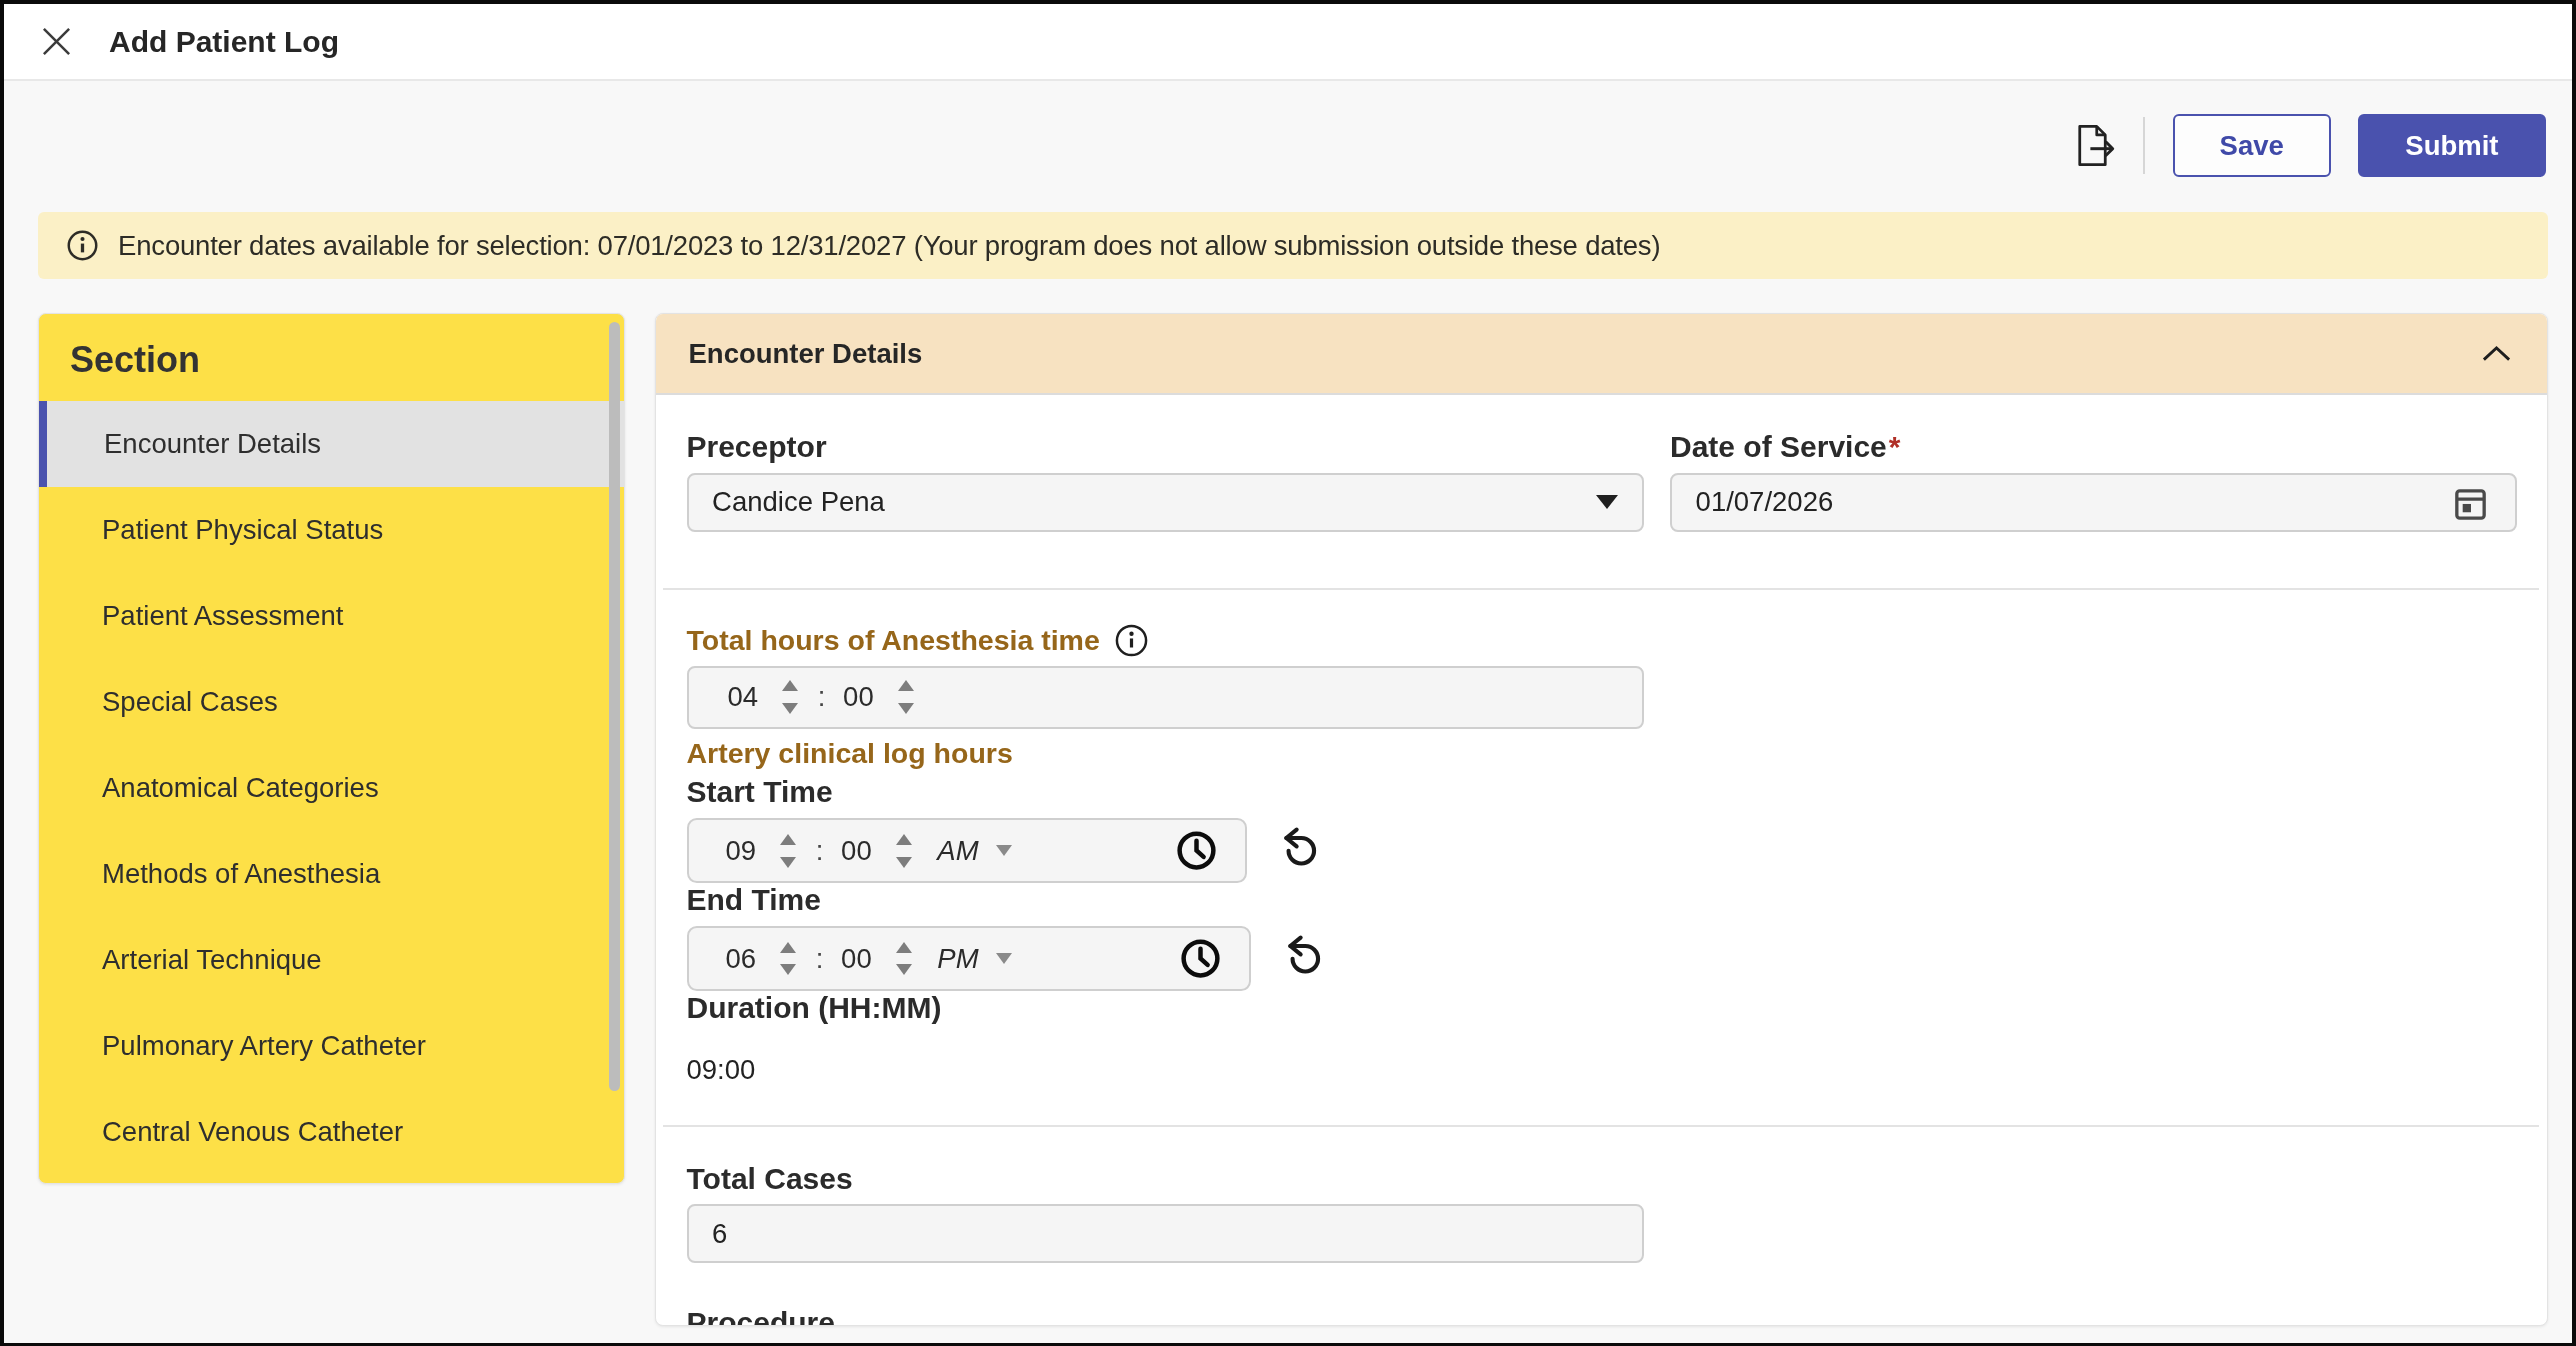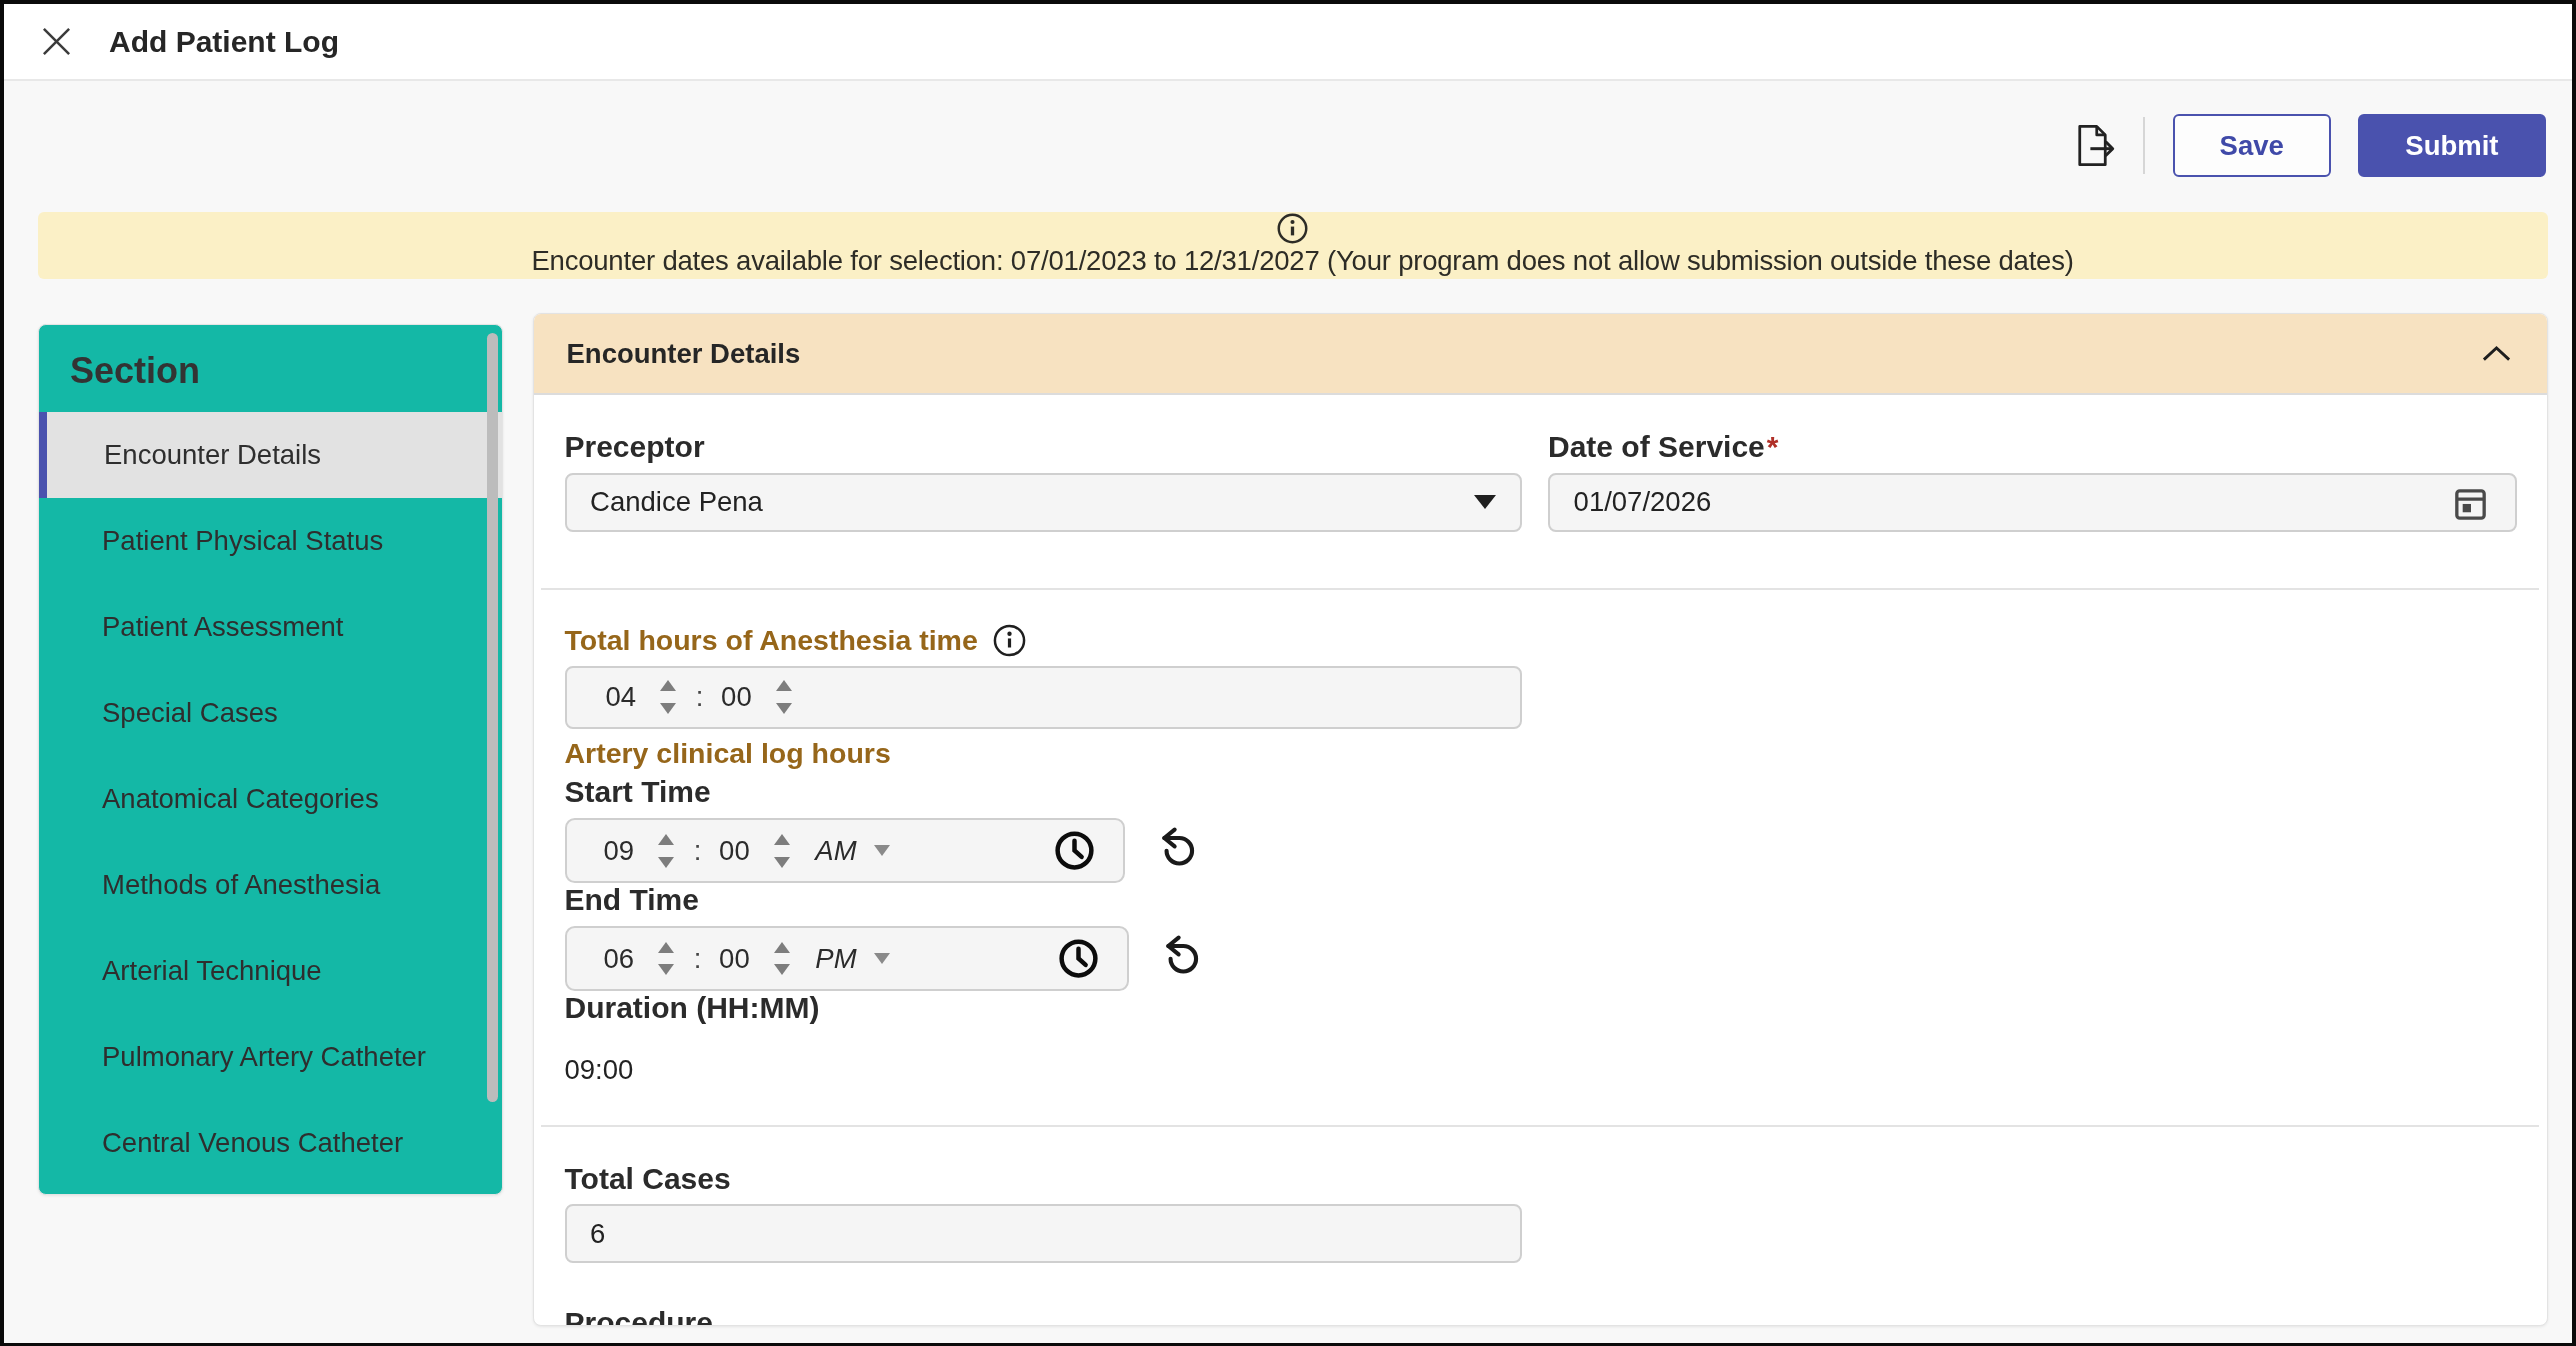--- a/index.html
+++ b/index.html
@@ -34,35 +34,34 @@
   .toolbar-divider { width:2px; height:57px; background:#d6d6d6; margin: 0 27.5px 0 25.5px; }
   .btn { height:63px; border-radius:5.9px; font-size:27.5px; font-weight:600; padding:0 45px;
          display:flex; align-items:center; justify-content:center; cursor:pointer; }
   .btn-save { background:#fdfdfd; border:2px solid #4a52ae; color:#3f49a8; margin-right:27.5px; }
   .btn-submit { background:#4a52ae; border:2px solid #4a52ae; color:#ffffff; }
 
   
   .banner {
     margin: 35px 24.5px 0 34px;
     height: 67px; background:#fbf0c6; border-radius:5.9px;
-    display:flex; align-items:center; padding: 0 27.5px; flex-direction: column;
+    display:flex; align-items:center; padding: 0 27.5px;
   }
   .banner-text { font-size:27.5px; margin-left:19.6px; color:#2d2c26; letter-spacing:-0.2px; }
 
   
   .cols { display:flex; margin: 34px 24.5px 0 34px; gap: 29.5px; align-items:flex-start; }
 
   
   .sidebar {
-    width: 465px; height: 871px; background:#14b8a6;
+    width: 587px; height: 871px; background:#fde047;
     border: 1px solid #e4e4e4; border-radius: 7.9px;
     box-shadow: 0 1px 2.9px rgba(0,0,0,.08);
     position: relative; overflow:hidden;
     padding-top: 19.6px;
-    margin-top: 11px;
   }
   .sidebar-heading { font-size:36px; font-weight:600; color:#333; margin: 5.9px 0 19.6px 31px; }
   .nav-item {
     height: 86px; display:flex; align-items:center;
     padding-left: 63px; font-size: 27.5px; color:#2e2e2e; cursor:pointer;
   }
   .nav-item.selected {
     background:#e2e2e2; border-left: 8.8px solid #4a52ae; padding-left: 57px;
   }
   .sidebar-scrollbar {

